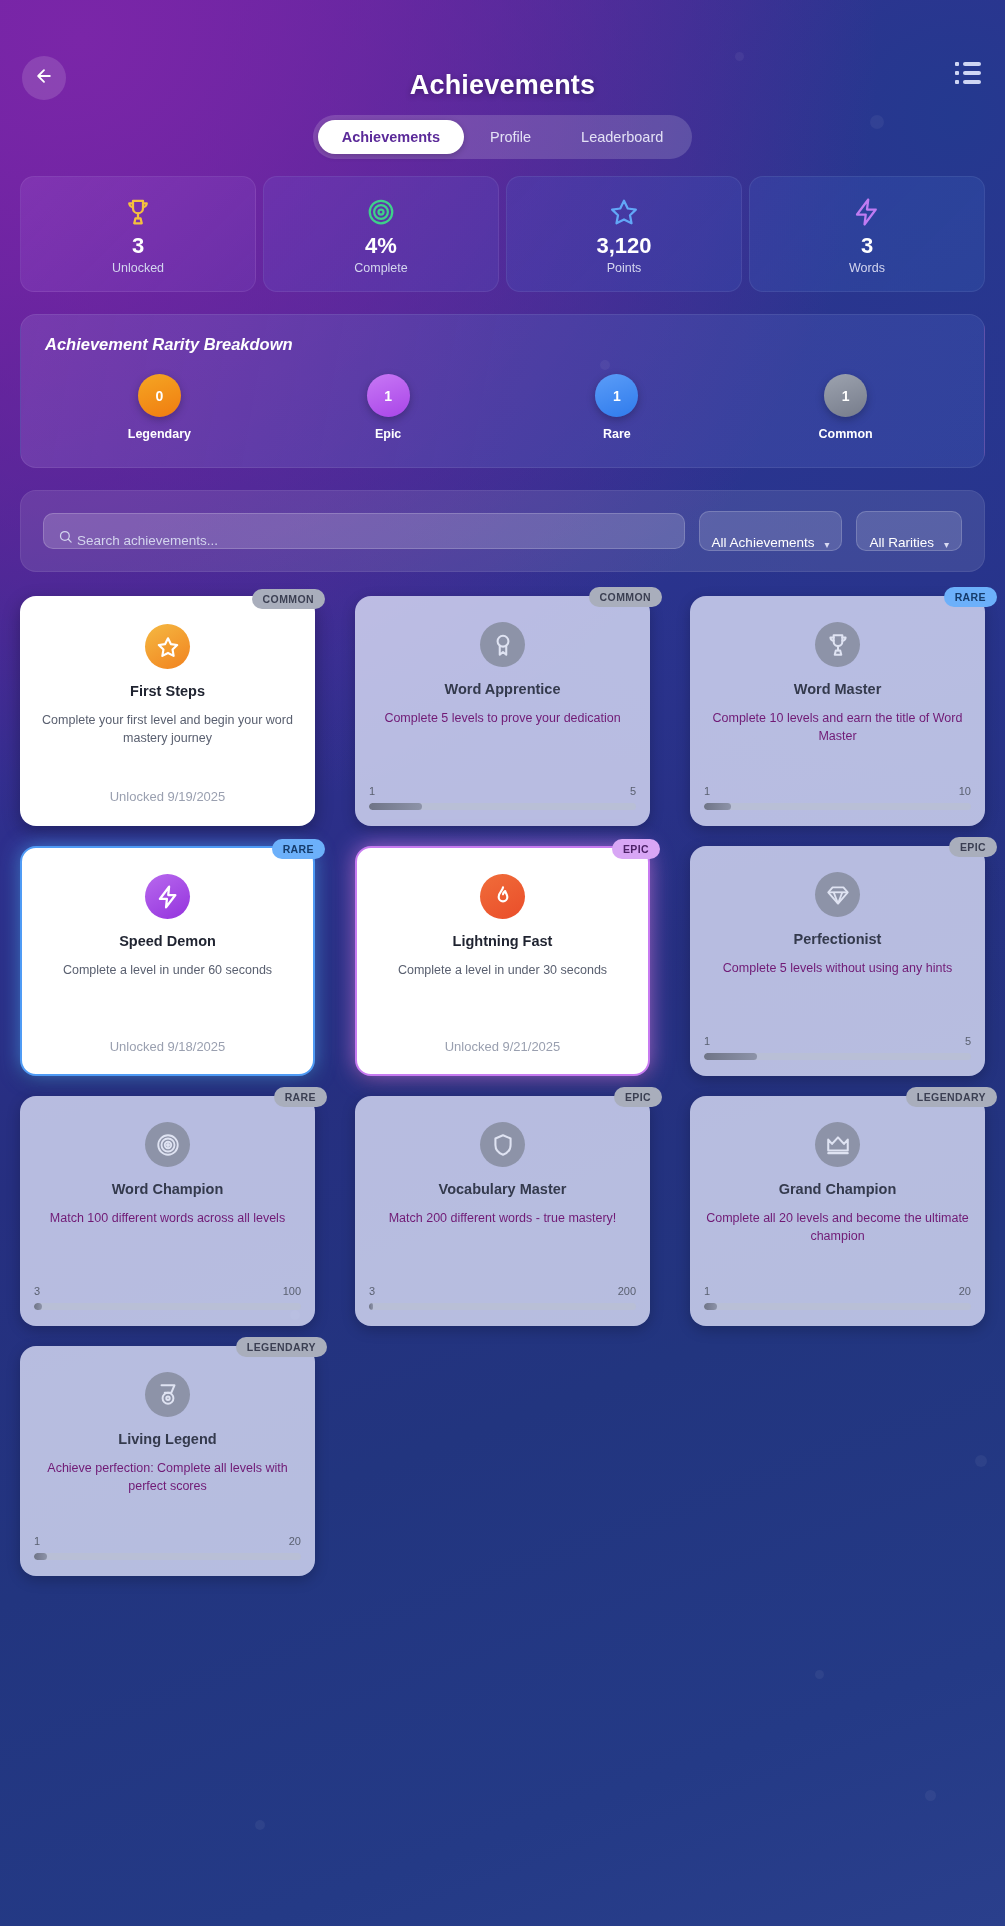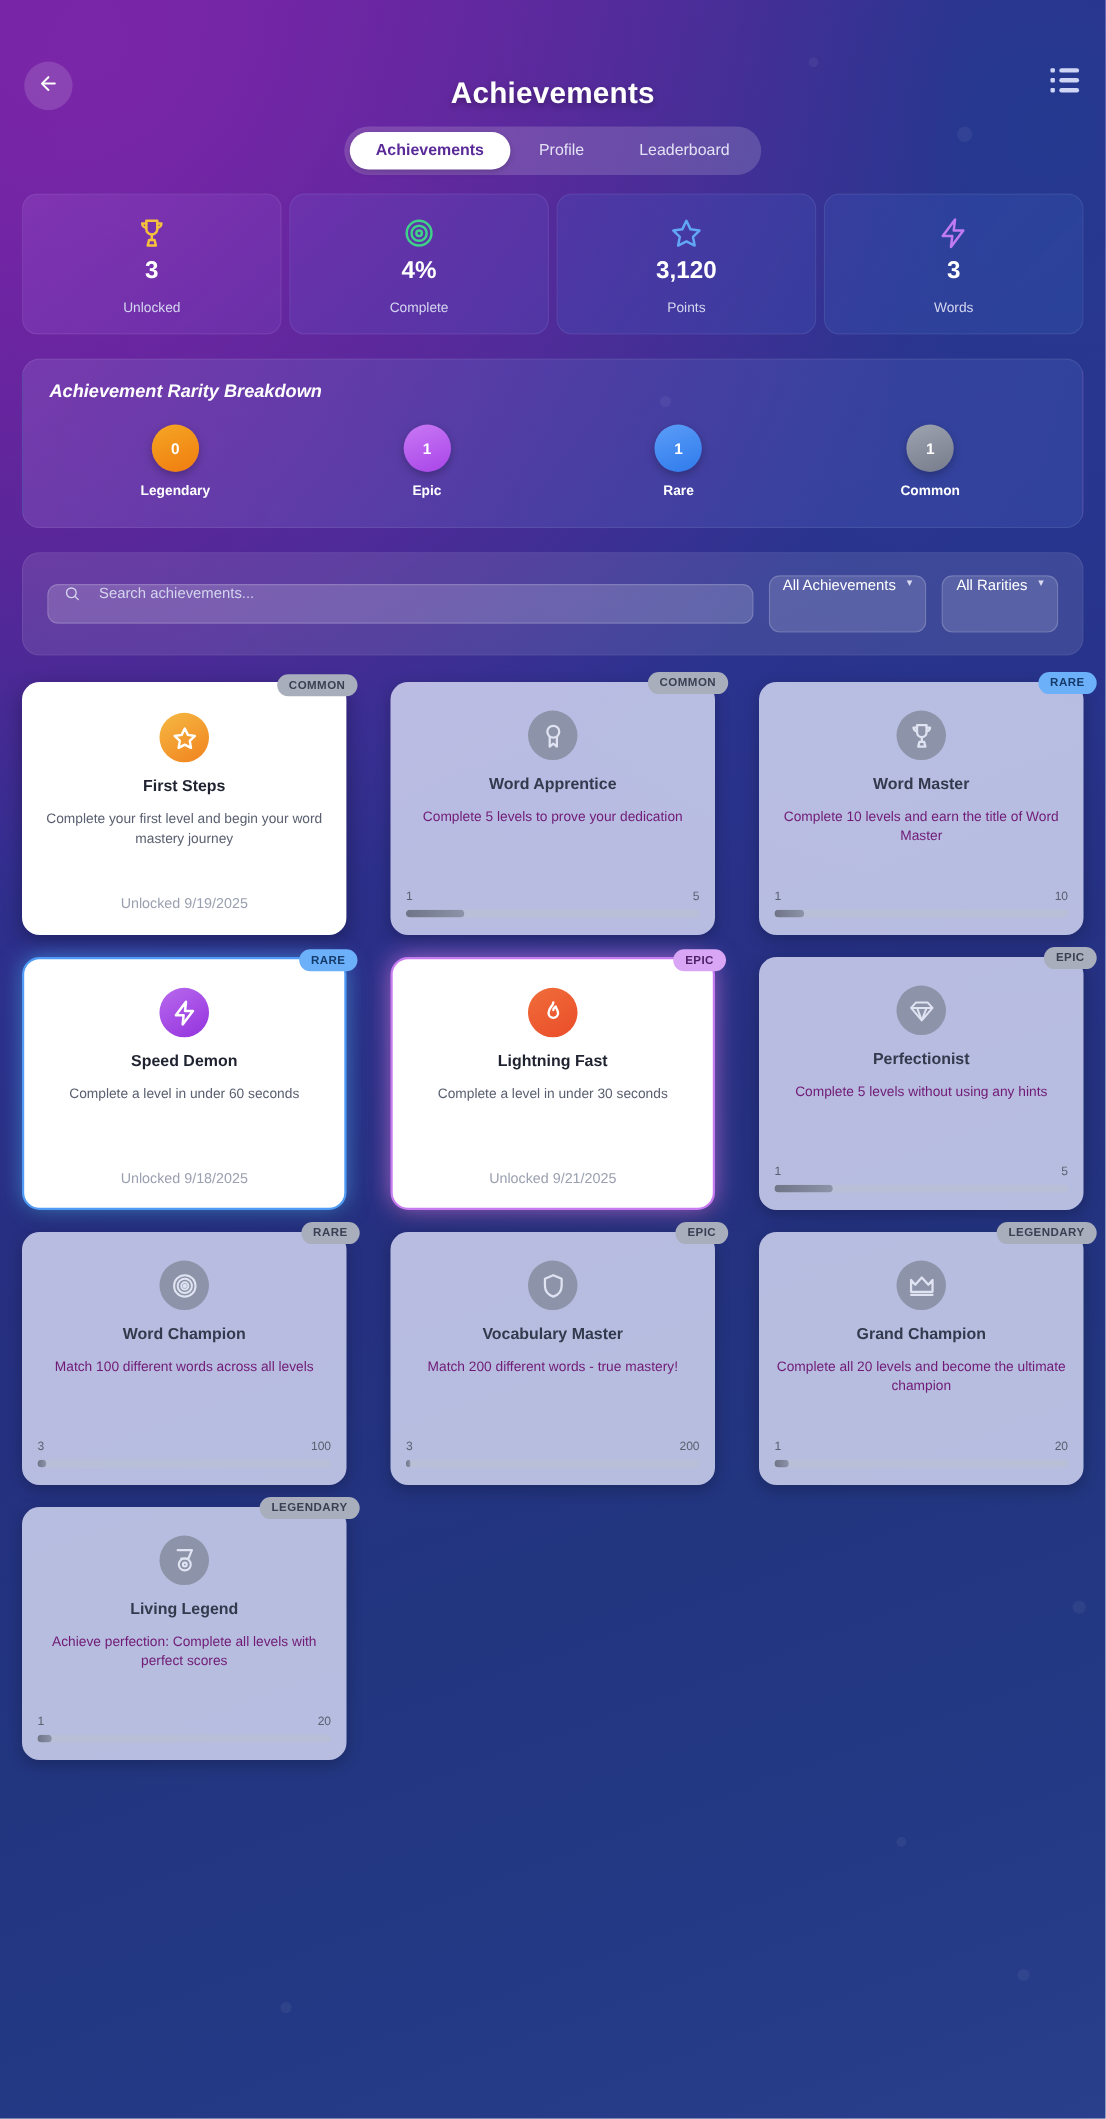--- a/index.html
+++ b/index.html
@@ -62,21 +62,21 @@
     padding: 14px 20px 0 20px;
   }
   .stat {
     border-radius:14px; padding:18px 6px 16px 6px; text-align:center;
     background: rgba(255,255,255,.10);
     border: 1px solid rgba(255,255,255,.07);
   }
   .stat .ic { height:34px; display:flex; align-items:center; justify-content:center; }
   .stat .ic svg { width:30px; height:30px; }
   .stat .val { color:#fff; font-size:22px; font-weight:bold; margin-top:4px; }
-  .stat .lbl { color:#d4d6ef; font-size:12.5px; margin-top:14px;text-align:center; }
+  .stat .lbl { color:#d4d6ef; font-size:12.5px; margin-top:2px;text-align:center; }
 
   
   .rarity-card {
     margin: 22px 20px 0 20px; border-radius:16px; padding:20px 24px 26px 24px;
     background: linear-gradient(100deg, rgba(134,86,190,.45) 0%, rgba(86,88,183,.40) 50%, rgba(62,86,176,.40) 100%);
     border: 1px solid rgba(255,255,255,.08);
   }
   .rarity-title { color:#fff; font-size:16.5px; font-weight:bold;font-style:italic; }
   .rarity-row { display:grid; grid-template-columns: repeat(4,1fr); margin-top:20px; }
   .rarity-item { text-align:center; }
@@ -89,33 +89,33 @@
   .rarity-name { color:#fff; font-size:12.5px; font-weight:bold; margin-top:10px; }
 
   
   .search-card {
     margin: 22px 20px 0 20px; border-radius:16px; padding:20px 22px;
     background: rgba(255,255,255,.10);
     border: 1px solid rgba(255,255,255,.07);
     display:flex; align-items:center; gap:14px;
   }
   .search-box {
-    flex:1; display:flex; align-items:flex-start; gap:17px;
+    flex:1; display:flex; align-items:flex-end; gap:4px;
     background: rgba(255,255,255,.17);
     border: 1px solid rgba(255,255,255,.18);
     border-radius:10px; padding:0 14px; height:36px;
   }
   .search-box svg { width:15px; height:15px; flex:none; }
   .search-box input {
     flex:1; background:transparent; border:none; outline:none;
     color:#fff; font-size:13.5px; font-family:"Liberation Sans", sans-serif;
   }
   .search-box input::placeholder { color:#d3d4ee; }
   .select {
-    display:flex; align-items:flex-start; gap:10px; height:52px;
+    display:flex; align-items:flex-end; gap:10px; height:40px;
     background: rgba(255,255,255,.14);
     border: 1px solid rgba(255,255,255,.18);
     border-radius:10px; padding:0 12px; color:#fff; font-size:13.5px;
     cursor:pointer; white-space:nowrap;
   }
   .select .chev { font-size:10px; color:#d9daf2; }
 
   
   .grid {
     display:grid; grid-template-columns: repeat(3, 1fr);

